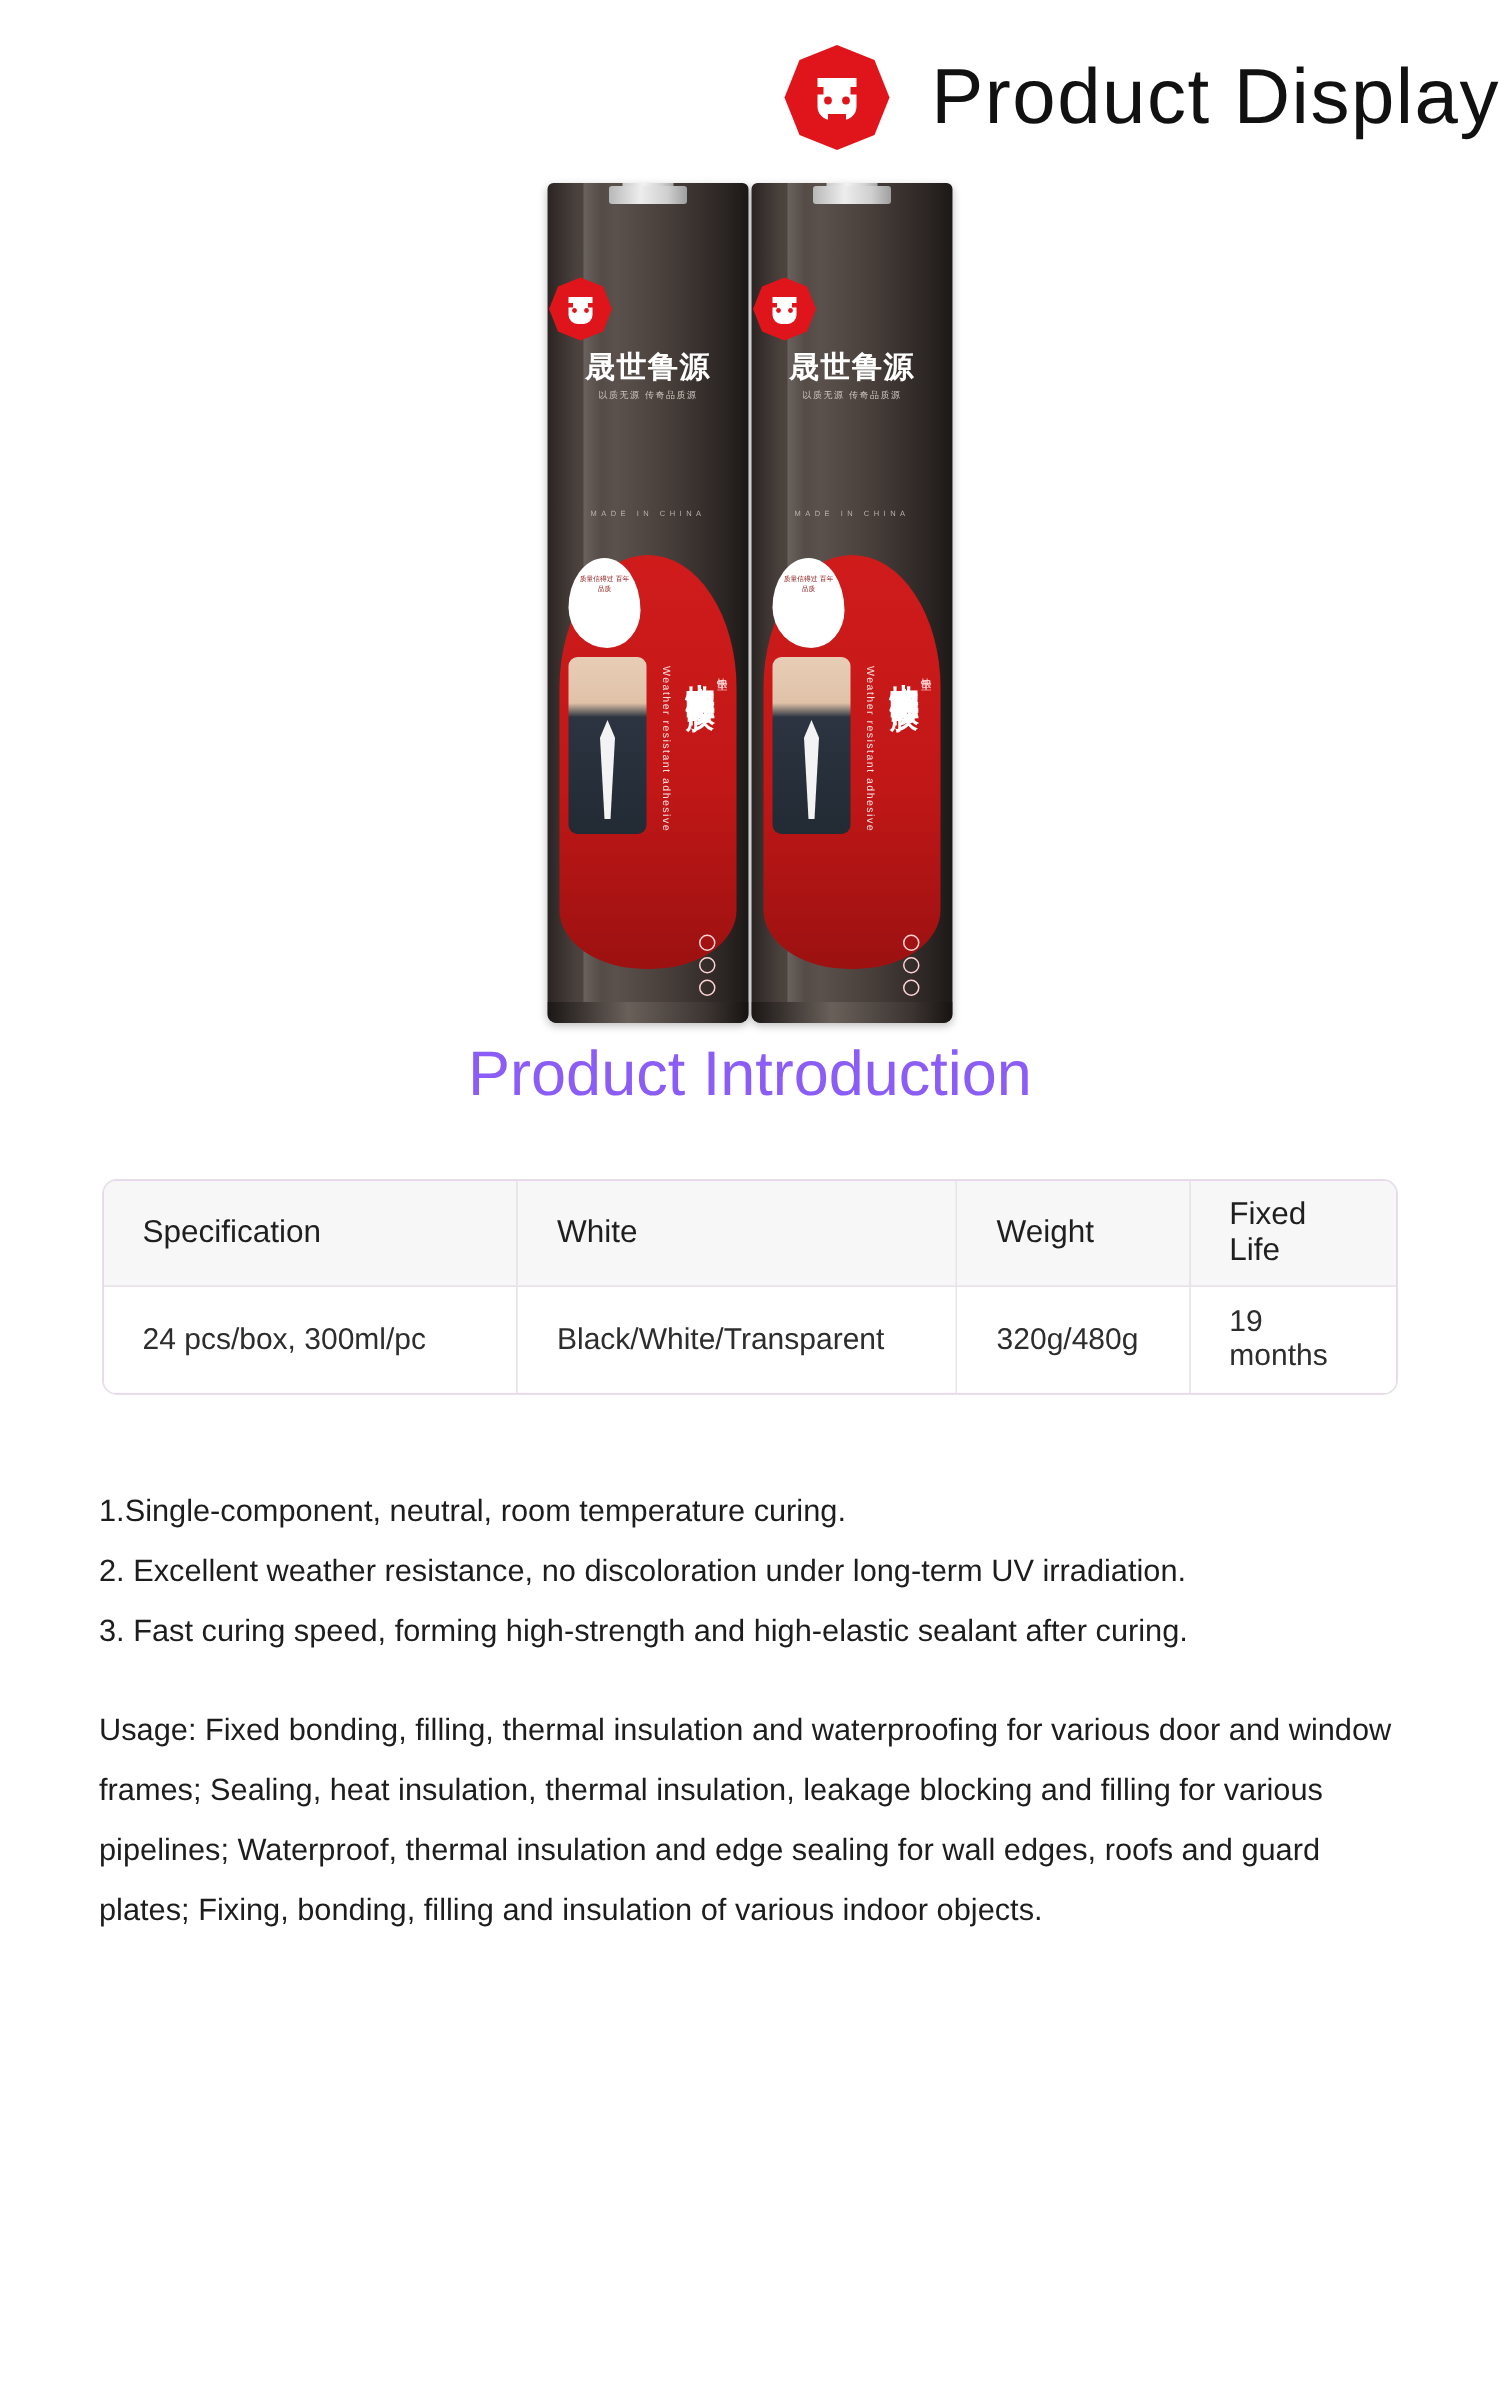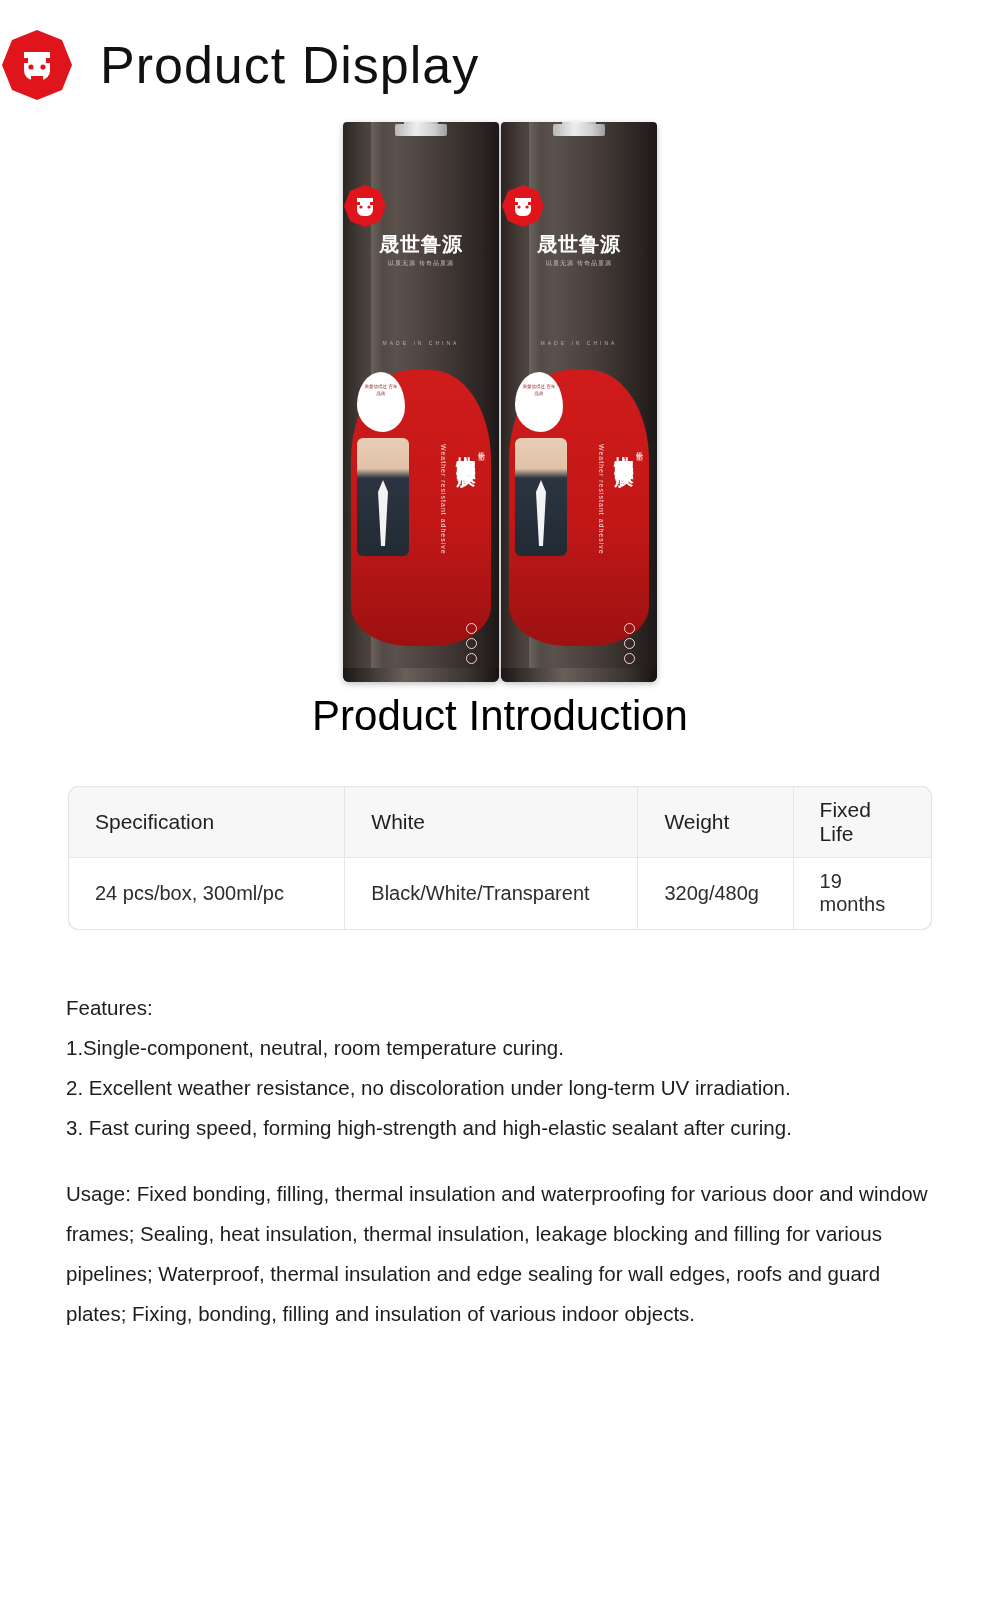--- a/index.html
+++ b/index.html
@@ -16,21 +16,21 @@
     position: relative;
     width: 1000px;
     height: 1600px;
     overflow: hidden;
   }
 
   
   .header {
     display: flex;
     align-items: center;
-    justify-content: flex-start;
+    justify-content: flex-end;
     gap: 26px;
     padding-top: 22px;
     height: 108px;
   }
   .brand-mark {
     width: 74px;
     height: 74px;
     position: relative;
     flex: none;
   }
@@ -53,21 +53,21 @@
     align-items: flex-start;
   }
   .tubes {
     position: relative;
     display: flex;
     gap: 0px;
     margin-top: 14px;
   }
   .tube {
     position: relative;
-    width: 156px;
+    width: 134px;
     height: 560px;
     background: linear-gradient(to right, #2a2422 0%, #4a413d 14%, #5b514c 34%, #463d39 62%, #2b2523 88%, #1d1918 100%);
     border-radius: 4px 4px 6px 6px;
     overflow: hidden;
     box-shadow: 0 2px 6px rgba(0,0,0,0.25);
   }
   .tube.second { margin-left: 2px; }
   .nozzle {
     position: absolute;
     top: -34px;
@@ -239,21 +239,21 @@
     width: 12px;
     background: linear-gradient(to right, rgba(255,255,255,0.16), rgba(255,255,255,0));
     pointer-events: none;
   }
 
   
   .section-title {
     text-align: center;
     font-size: 42px;
     font-weight: 400;
-    color: #000000;
+    color: #8b5cf6;
     margin-top: 4px;
   }
 
   
   .table-wrap {
     margin: 46px 68px 0 68px;
     border: 1px solid #e3e3e3;
     border-radius: 10px;
     overflow: hidden;
     background: #f0abfc;
@@ -416,21 +416,20 @@
           <td>24 pcs/box, 300ml/pc</td>
           <td>Black/White/Transparent</td>
           <td>320g/480g</td>
           <td>19 months</td>
         </tr>
       </tbody>
     </table>
   </div>
 
   <div class="copy">
-    <p>Features:</p>
     <p>1.Single-component, neutral, room temperature curing.</p>
     <p>2. Excellent weather resistance, no discoloration under long-term UV irradiation.</p>
     <p>3. Fast curing speed, forming high-strength and high-elastic sealant after curing.</p>
     <div class="gap"></div>
     <p>Usage:  Fixed bonding, filling, thermal insulation and waterproofing for various door and window frames; Sealing, heat insulation, thermal insulation, leakage blocking and filling for various pipelines; Waterproof, thermal insulation and edge sealing for wall edges, roofs and guard plates; Fixing, bonding, filling and insulation of various indoor objects.</p>
   </div>
 
 </div>
 
 </body></html>

